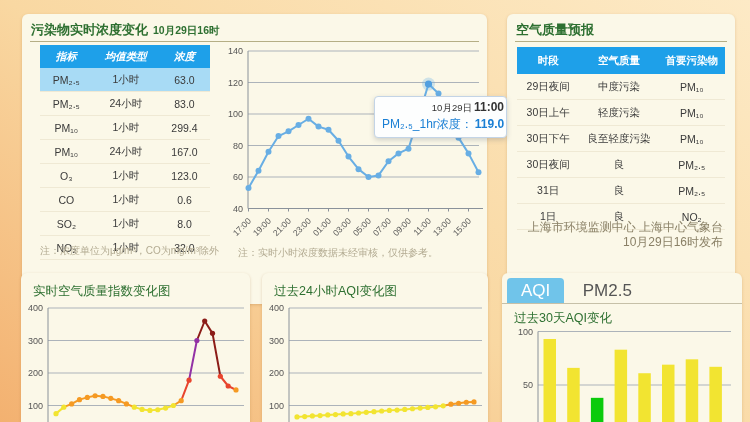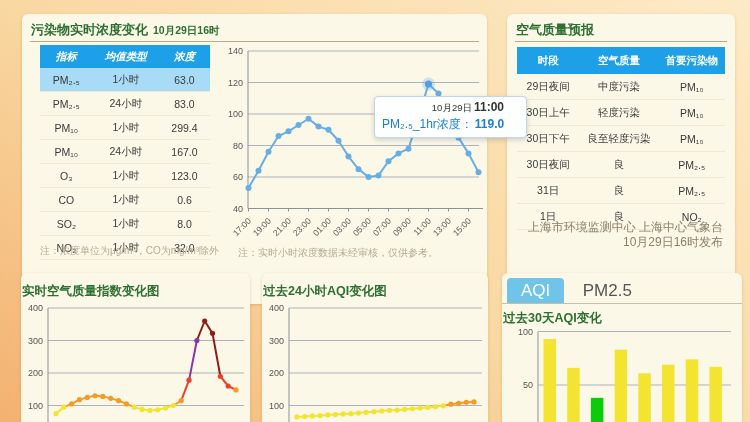--- a/index.html
+++ b/index.html
@@ -11,39 +11,39 @@
   }
   .panel{position:absolute;background:#fbf8e8;border-radius:6px;box-shadow:0 1px 3px rgba(150,90,30,.25);}
   #panel1{left:22px;top:14px;width:465px;height:290px;}
   #panel2{left:507px;top:14px;width:228px;height:290px;}
   #panel3{left:21px;top:273px;width:229px;height:195px;}
   #panel4{left:262px;top:273px;width:226px;height:195px;}
   #panel5{left:502px;top:273px;width:240px;height:195px;}
   .ptitle{position:absolute;left:9px;top:7px;font-size:13px;font-weight:bold;color:#2e7031;white-space:nowrap;}
   .psub{font-size:10.5px;font-weight:bold;margin-left:5px;}
   .divider{position:absolute;left:8px;right:8px;top:27px;border-top:1px solid #b5ae85;}
-  .btitle{position:absolute;left:1px;top:10px;font-size:12.5px;font-weight:bold;color:#2e7031;z-index:2;}
+  .btitle{position:absolute;left:12px;top:10px;font-size:12.5px;font-weight:normal;color:#2e7031;z-index:2;}
   table{border-collapse:collapse;}
   
   #ptable{position:absolute;left:18px;top:31px;width:170px;font-size:10.5px;table-layout:fixed;}
   #ptable th{background:#1ea0e9;color:#fff;font-weight:bold;height:21px;font-size:10.5px;font-style:italic;}
   #ptable td{height:21px;text-align:center;color:#3a3a3a;border-bottom:1px solid #efe9d4;}
   #ptable tr.selected td{background:#a8dbf5;}
   .note{position:absolute;font-size:10px;color:#b3ab92;white-space:nowrap;}
   
   #ftable{position:absolute;left:10px;top:33px;width:208px;font-size:10.5px;table-layout:fixed;}
   #ftable th{background:#1ea0e9;color:#fff;font-weight:bold;height:25px;font-size:10.5px;}
   #ftable td{height:23px;text-align:center;color:#3a3a3a;border-bottom:1px solid #efe9d4;}
   .publisher{position:absolute;right:12px;top:206px;text-align:right;font-size:12px;color:#8a8066;line-height:15px;}
   .chart{position:absolute;}
   #mainchart{left:190px;top:16px;}
   .fullchart{left:0;top:0;}
   
   .tooltip{position:absolute;left:352px;top:82px;width:122px;background:#fdfefe;border:1px solid #c3d4e6;
-    border-radius:4px;box-shadow:0 2px 5px rgba(80,90,110,.25);padding:3px 22px 4px 7px;z-index:5;}
+    border-radius:4px;box-shadow:0 2px 5px rgba(80,90,110,.25);padding:3px 2px 4px 7px;z-index:5;}
   .tt-line1{text-align:right;font-size:9.5px;color:#333;}
   .tt-time{font-size:12px;font-weight:bold;margin-left:2px;}
   .tt-line2{font-size:12px;color:#1a7fd4;margin-top:1px;white-space:nowrap;}
   .tt-val{font-weight:bold;margin-left:2px;}
   
   .tabrow{position:absolute;left:5px;top:5px;height:25px;z-index:2;}
   .tab{display:inline-block;height:25px;line-height:25px;padding:0 14px;font-size:17px;color:#555;cursor:pointer;border-radius:4px 4px 0 0;}
   .tab.active{background:#70c4ea;color:#fff;}
   .tabline{position:absolute;left:0;right:0;top:30px;border-top:1px solid #c6c0a8;}
 </style>

